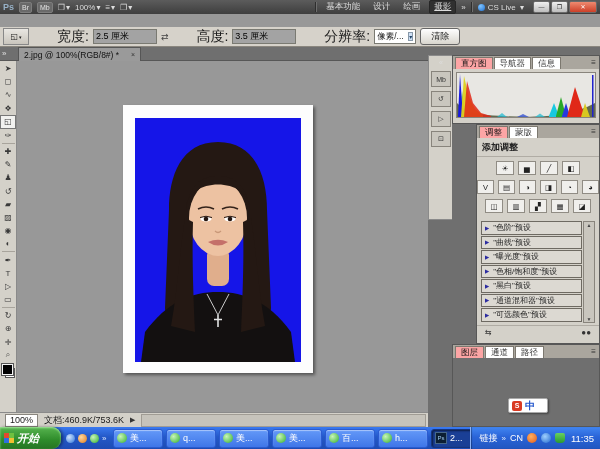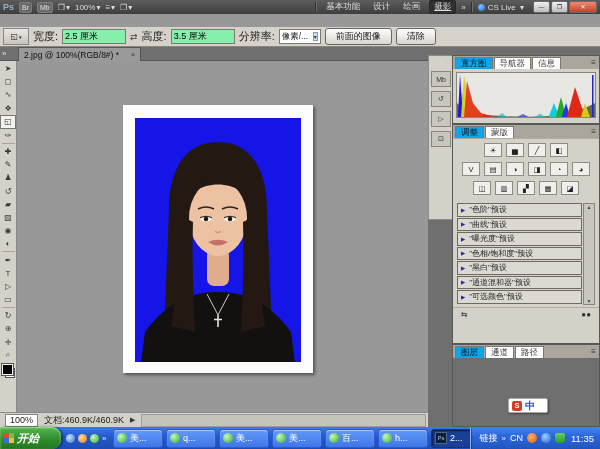--- a/index.html
+++ b/index.html
@@ -25,22 +25,22 @@
   .winbtn.close{width:26px;background:linear-gradient(#ef8a70,#cc3f28);color:#fff;}
   
   .menubar{left:0;top:14px;width:600px;height:13px;background:#d6d2ca;border-bottom:1px solid #98948c;
            display:flex;align-items:center;padding-left:4px;}
   .menu-item{padding:0 5px;font-size:9.5px;white-space:nowrap;}
   
   .optionsbar{left:0;top:27px;width:600px;height:20px;background:#d6d2ca;border-bottom:1px solid #8a867e;
               display:flex;align-items:center;gap:4px;padding-left:3px;}
   .tool-preset{width:24px;height:15px;border:1px solid #888;background:linear-gradient(#e9e7e2,#c9c5bd);
                display:flex;align-items:center;justify-content:center;gap:1px;font-size:8px;}
-  .opt-label{font-size:11px;white-space:nowrap;}
-  .opt-input{width:58px;height:13px;background:#86efac;border:1px solid #7a7a72;font-size:9px;
+  .opt-label{font-size:14px;white-space:nowrap;margin-left:24px;}
+  .opt-input{width:58px;height:13px;background:#a3a3a3;border:1px solid #7a7a72;font-size:9px;
              font-family:inherit;padding:0 2px;}
   .opt-input.res{width:70px;}
   .unit-select{width:36px;height:13px;background:#fff;border:1px solid #7a7a72;font-size:8.5px;
                display:flex;align-items:center;justify-content:space-between;padding:0 2px;}
   .unit-arrow{font-size:6px;color:#246;background:#cfe0f5;border:1px solid #89a;}
   .opt-btn{height:15px;border:1px solid #666;border-radius:3px;background:linear-gradient(#fefefe,#d9d6ce);
            font-size:9px;padding:0 10px;display:flex;align-items:center;}
   .swap-ico{font-size:9px;color:#444;}
   
   .tabbar{left:0;top:47px;width:600px;height:14px;background:#6f6f6f;border-bottom:1px solid #575757;}
@@ -76,21 +76,21 @@
                  border:1px solid #8a8a8a;display:flex;flex-direction:column;align-items:center;padding-top:3px;gap:4px;}
   .dock-icon{width:18px;height:14px;background:#c9c6be;border:1px solid #88847c;font-size:7px;
              display:flex;align-items:center;justify-content:center;color:#333;}
   .dockstrip-head{font-size:7px;color:#ddd;text-align:center;height:8px;line-height:8px;}
   
   .panels{left:452px;top:55px;width:148px;height:372px;background:#6f6f6f;display:flex;flex-direction:column;}
   .panel{background:#d4d1c9;border:1px solid #575757;}
   .ptabs{display:flex;align-items:flex-end;height:13px;background:#aaa69e;padding-left:2px;position:relative;}
   .ptab{font-size:8.5px;padding:0 5px;height:11px;line-height:11px;background:#ffffff;
         border:1px solid #7c786f;border-bottom:none;color:#3c3c3c;margin-right:1px;}
-  .ptab.active{background:#0ea5e9;color:#111;}
+  .ptab.active{background:#fca5a5;color:#111;}
   .pmenu{position:absolute;right:3px;top:2px;font-size:8px;color:#333;}
   .hist-body{padding:3px;}
   .hist-frame{border:1px solid #88847c;background:#e8e7e3;}
   .adj-header{font-size:9px;font-weight:bold;padding:3px 5px 2px;color:#222;}
   .adj-rows{border-top:1px solid #b0aca4;padding:4px 0 2px;}
   .adj-row{display:flex;justify-content:center;gap:4px;margin-bottom:5px;}
   .adj-ico{width:16px;height:12px;background:#f0efec;border:1px solid #908c84;font-size:7.5px;
            display:flex;align-items:center;justify-content:center;color:#222;}
   .preset-wrap{display:flex;margin:1px 4px 2px;}
   .preset-list{flex:1;}
@@ -190,21 +190,20 @@
     <span class="opt-label">宽度:</span>
     <input class="opt-input" value="2.5 厘米" style="">
     <span class="swap-ico">⇄</span>
     <span class="opt-label">高度:</span>
     <input class="opt-input" value="3.5 厘米" style="">
     <span class="opt-label">分辨率:</span>
     <span class="unit-select">
         <span>像素/...</span>
         <span class="unit-arrow">▾</span>
       </span>
-    <span class="opt-btn">前面的图像</span>
     <span class="opt-btn">清除</span>
   </div>
 
   <div class="abs tabbar"></div>
   <span class="abs collapse-l">»</span>
   <div class="abs doc-tab">
     <span>2.jpg @ 100%(RGB/8#) *</span>
     <span class="doc-close">×</span>
   </div>
 
@@ -262,21 +261,21 @@
         <path d="M50 100 C44 140 42 176 36 208 L60 214 C58 170 57 136 58 104 Z" fill="#241813"></path>
         <path d="M116 100 C122 140 124 176 130 208 L106 214 C108 170 109 136 108 104 Z" fill="#241813"></path>
         <path d="M72 176 L83 197 L94 176" stroke="#c9c9c9" stroke-width="1" fill="none"></path>
         <path d="M83 197 L83 209 M79 201.5 L87 201.5" stroke="#e2e2e2" stroke-width="1.6"></path>
       </svg>
     </div>
   </div>
 
   <div class="abs statusbar">
     <span class="status-zoom">100%</span>
-    <span>文档:460.9K/460.9K</span>
+    <span>文档:460.9K/753.6K</span>
     <span class="status-arrow">▶</span>
     <span class="status-track"></span>
   </div>
 
   <div class="abs dockstrip">
     <div class="dockstrip-top">
       <span class="dockstrip-head">«</span>
       <span class="dock-icon">Mb</span>
       <span class="dock-icon">↺</span>
       <span class="dock-icon">▷</span>
@@ -307,26 +306,27 @@
           <polygon points="92,43 97,30 102,43 102,44 92,44" fill="#18c8e0"></polygon>
           <polygon points="99,43 104,24 109,43 109,44 99,44" fill="#28a828"></polygon>
           <polygon points="105,43 109,30 113,43 113,44 105,44" fill="#2838e0"></polygon>
           <polygon points="110,44 118,14 128,44" fill="#e02818"></polygon>
           <polygon points="124,44 128,30 133,44" fill="#d8c820"></polygon>
           <rect x="135" y="2" width="1.5" height="42" fill="#2222cc"></rect>
         </svg>
       </div>
     </div>
 
-    <div class="panel" style="height:218px;">
+    <div class="panel" style="height:218px;margin-left:24px;">
       <div class="ptabs">
         <span class="ptab active">调整</span>
         <span class="ptab">蒙版</span>
         <span class="pmenu">≡</span>
       </div>
+      <div class="adj-header">添加调整</div>
       <div class="adj-rows">
         <div class="adj-row">
           <span class="adj-ico">☀</span>
           <span class="adj-ico">▅</span>
           <span class="adj-ico">╱</span>
           <span class="adj-ico">◧</span>
         </div>
         <div class="adj-row">
           <span class="adj-ico">V</span>
           <span class="adj-ico">▤</span>

